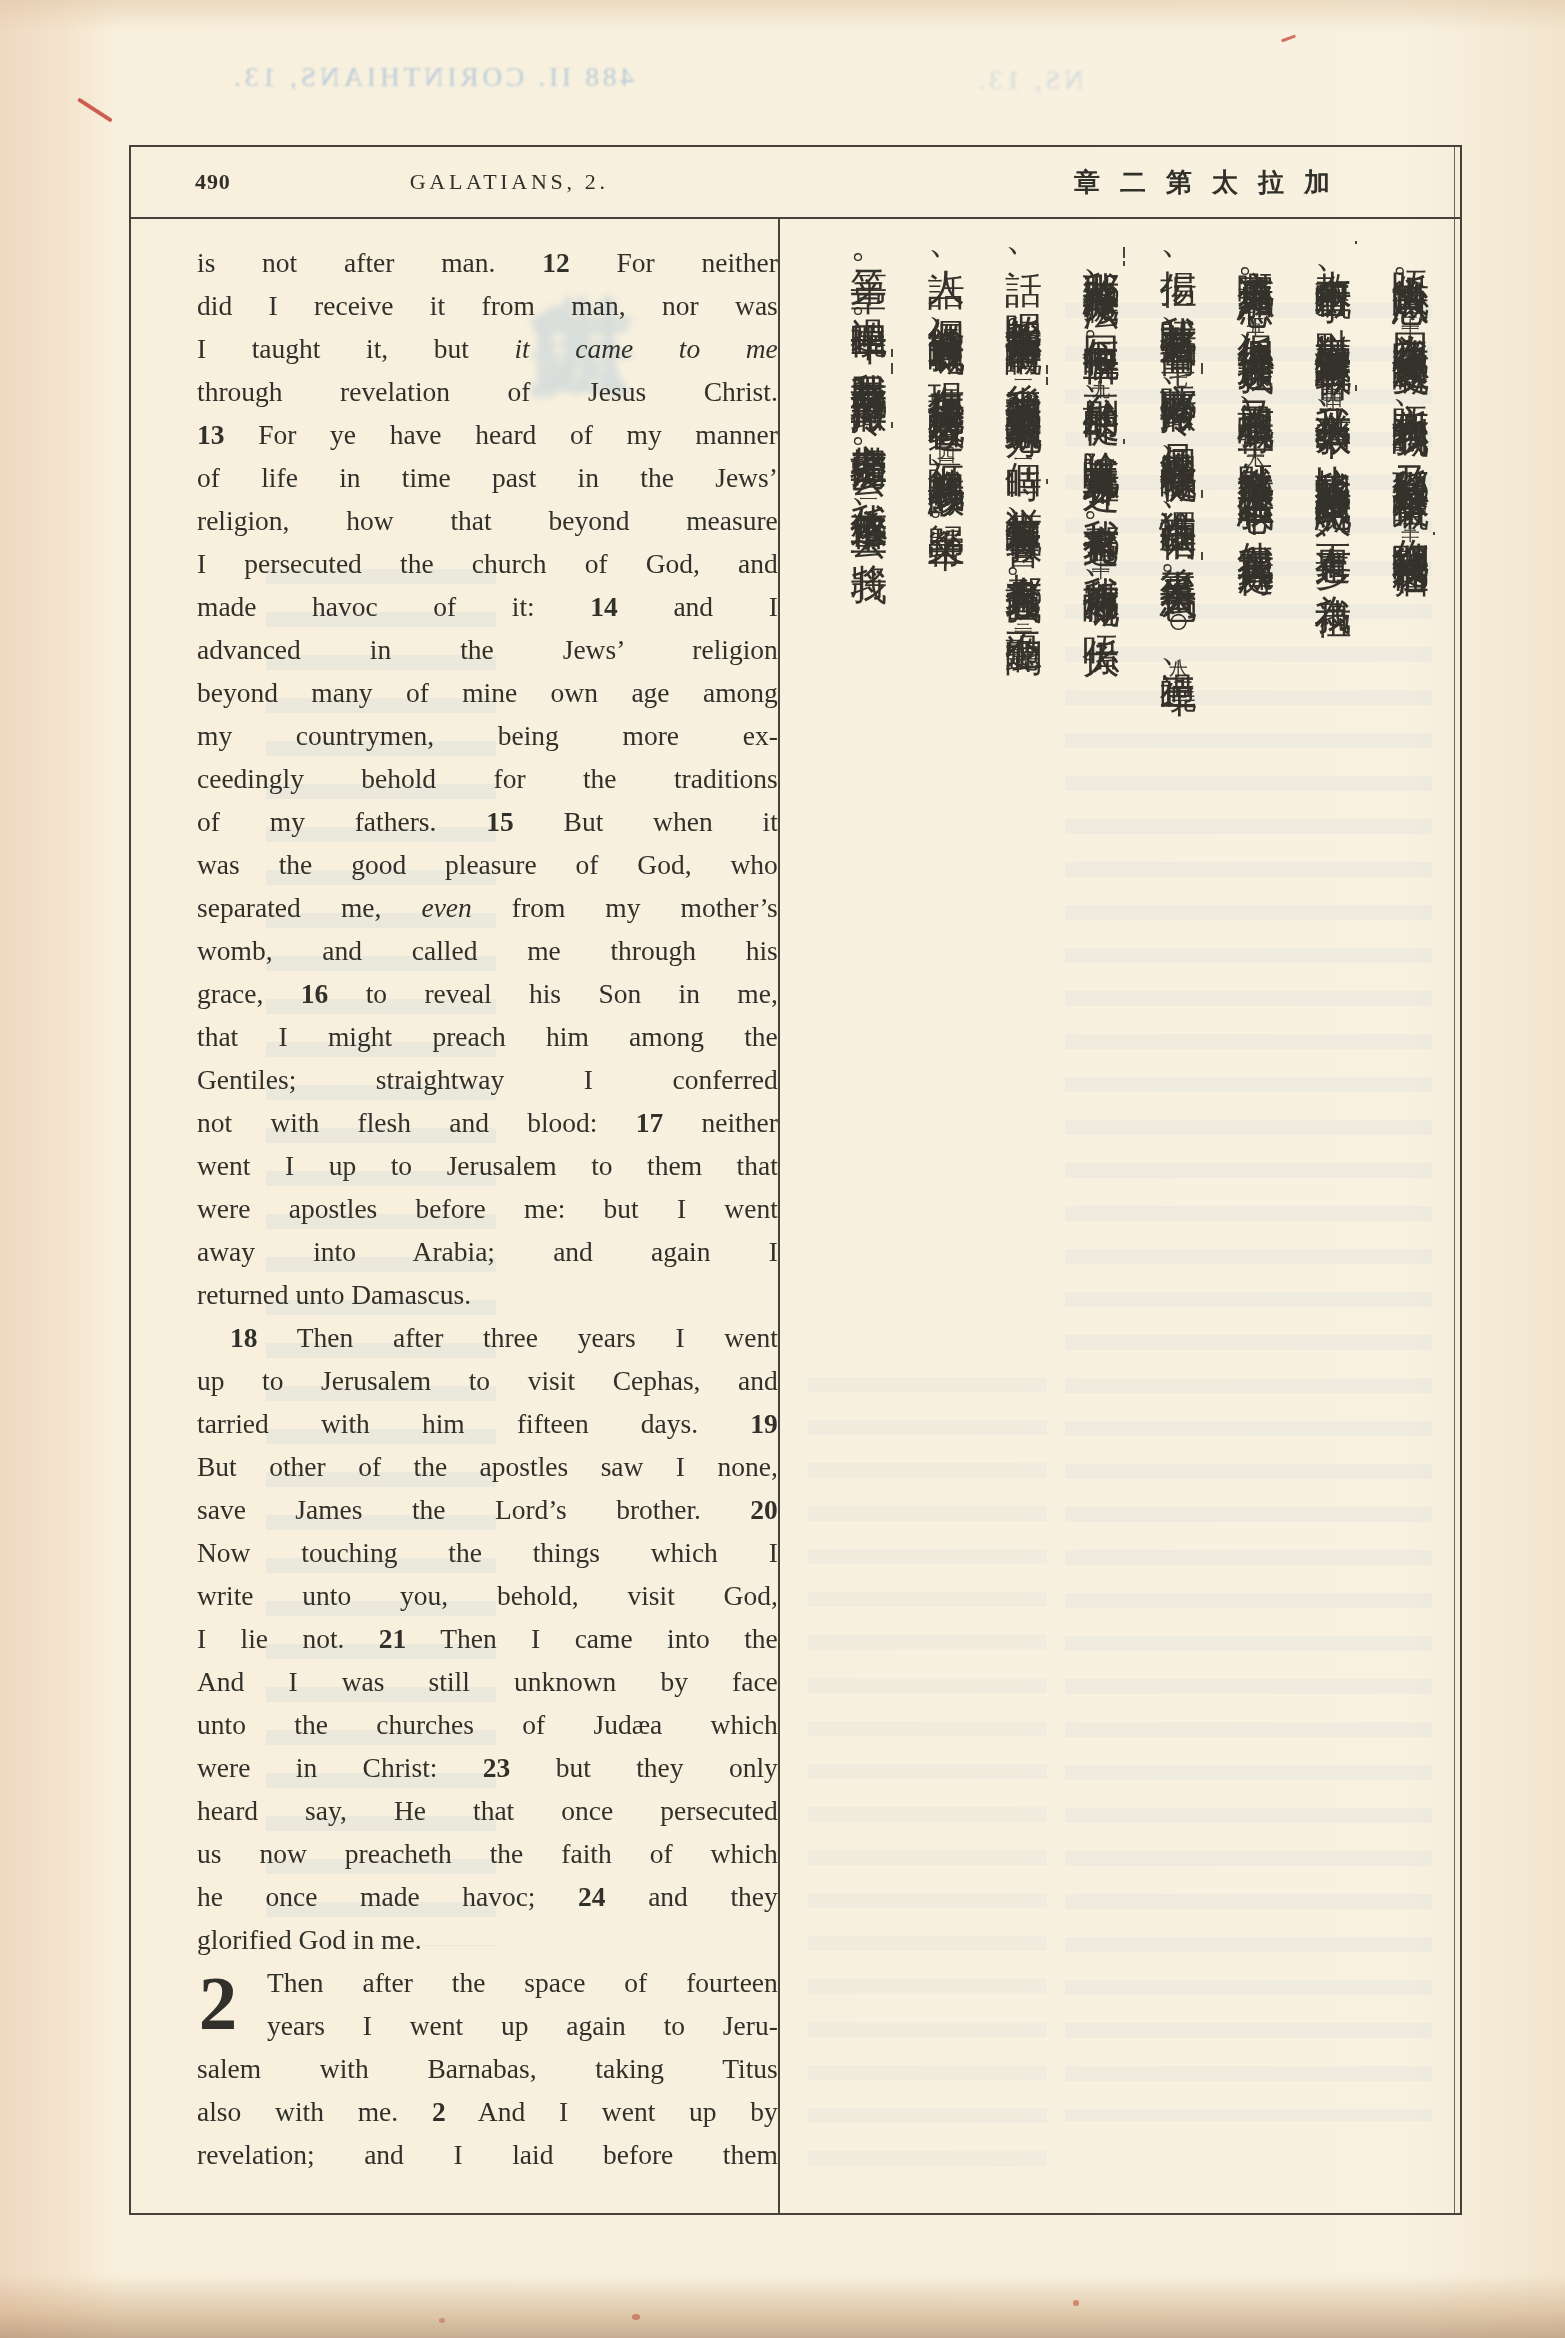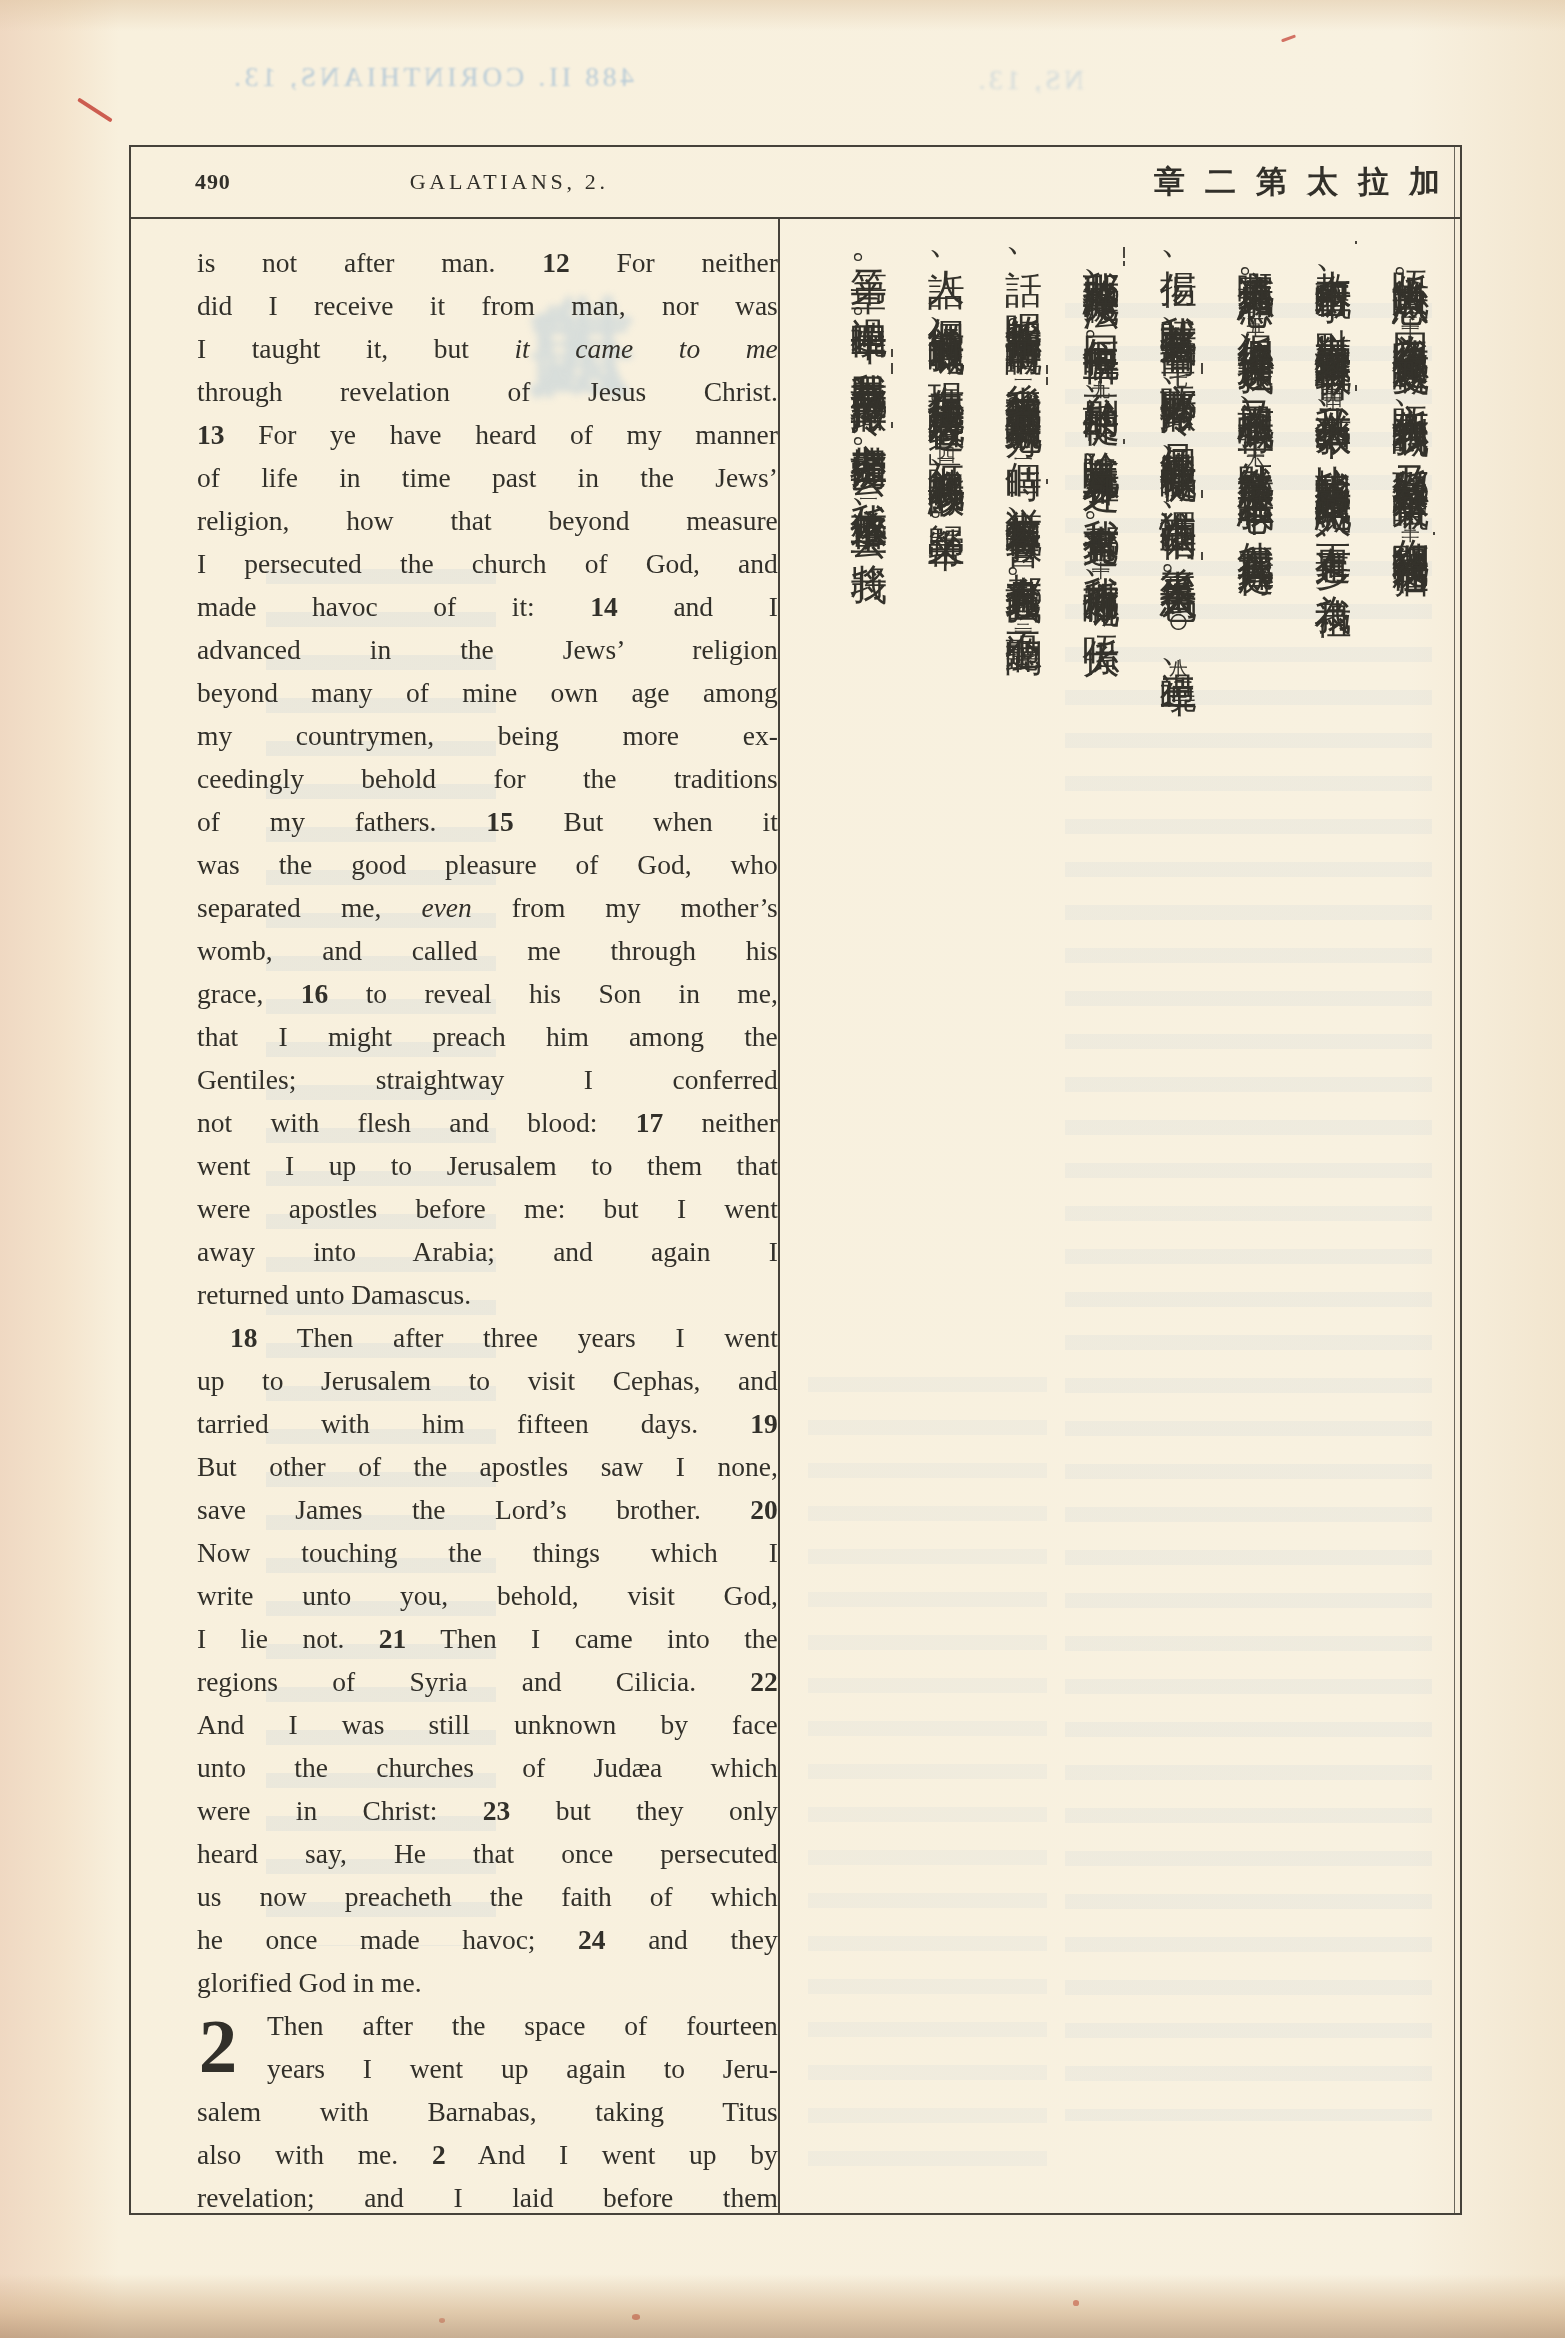--- a/index.html
+++ b/index.html
@@ -39,21 +39,21 @@
   .rm5{left:439px;top:2318px;width:6.4px;height:4.6px;border-radius:50%;opacity:.6;}
 
   
   .page-frame{position:absolute;left:129px;top:145px;width:1333px;height:2070px;
     border:2.3px solid #46423a;box-sizing:border-box;color:#32302a;}
   .inner-right{position:absolute;top:0;bottom:0;right:4.6px;width:1.8px;background:rgba(70,66,58,.8);}
   .header-row{position:absolute;left:0;right:0;top:0;height:70px;border-bottom:2.3px solid #46423a;
     display:flex;align-items:center;}
   .page-num{font-size:22px;font-weight:bold;padding-left:64px;letter-spacing:0.9px;}
   .title-en{font-size:22px;letter-spacing:3.7px;flex:0 0 auto;margin-left:179px;}
-  .title-cjk{font-size:31px;letter-spacing:20px;margin-left:auto;white-space:nowrap;
+  .title-cjk{font-size:26px;letter-spacing:20px;margin-left:auto;padding-right:110px;white-space:nowrap;
     font-family:"Liberation Sans", sans-serif;font-weight:bold;}
 
   .divider{position:absolute;left:647px;top:70px;bottom:0;width:2.3px;background:#46423a;}
 
   
   .english-col{position:absolute;left:0;top:70px;width:656px;box-sizing:border-box;
     padding:24px 9.2px 0 66px;font-size:27.5px;color:#32302a;}
   .eline{height:43px;line-height:43px;text-align:justify;text-align-last:justify;
     white-space:normal;position:relative;}
   .eline.end{text-align-last:left;}
@@ -127,21 +127,20 @@
         <div class="eline"><span>away into Arabia; and again I</span></div>
         <div class="eline end"><span>returned unto Damascus.</span></div>
         <div class="eline ind"><b>18</b><span> Then after three years I went</span></div>
         <div class="eline"><span>up to Jerusalem to visit Cephas, and</span></div>
         <div class="eline"><span>tarried with him fifteen days. </span><b>19</b></div>
         <div class="eline"><span>But other of the apostles saw I none,</span></div>
         <div class="eline"><span>save James the Lord’s brother. </span><b>20</b></div>
         <div class="eline"><span>Now touching the things which I</span></div>
         <div class="eline"><span>write unto you, behold, visit God,</span></div>
         <div class="eline"><span>I lie not. </span><b>21</b><span> Then I came into the</span></div>
-        <div class="eline"><span>regions of Syria and Cilicia. </span><b>22</b></div>
         <div class="eline"><span>And I was still unknown by face</span></div>
         <div class="eline"><span>unto the churches of Judæa which</span></div>
         <div class="eline"><span>were in Christ: </span><b>23</b><span> but they only</span></div>
         <div class="eline"><span>heard say, He that once persecuted</span></div>
         <div class="eline"><span>us now preacheth the faith of which</span></div>
         <div class="eline"><span>he once made havoc; </span><b>24</b><span> and they</span></div>
         <div class="eline end"><span>glorified God in me.</span></div>
         <div class="eline dc"><span>Then after the space of fourteen</span><span class="dropcap">2</span></div>
         <div class="eline dc"><span>years I went up again to Jeru-</span></div>
         <div class="eline"><span>salem with Barnabas, taking Titus</span></div>

